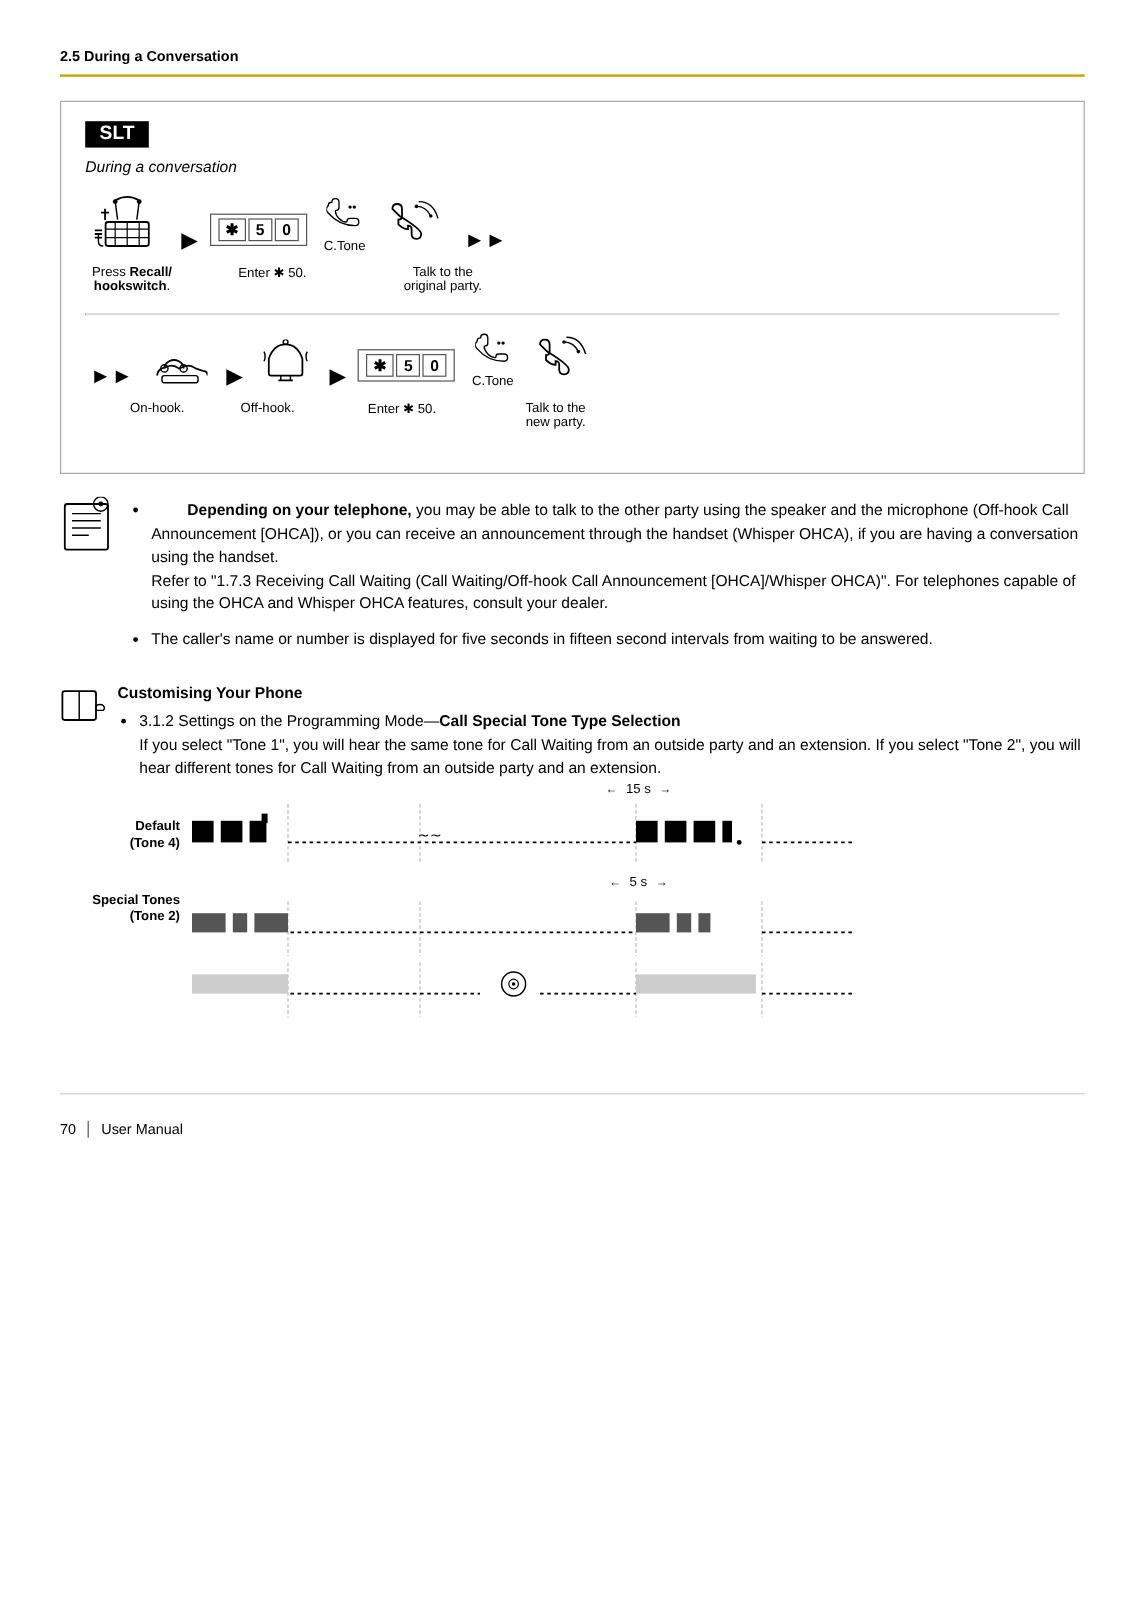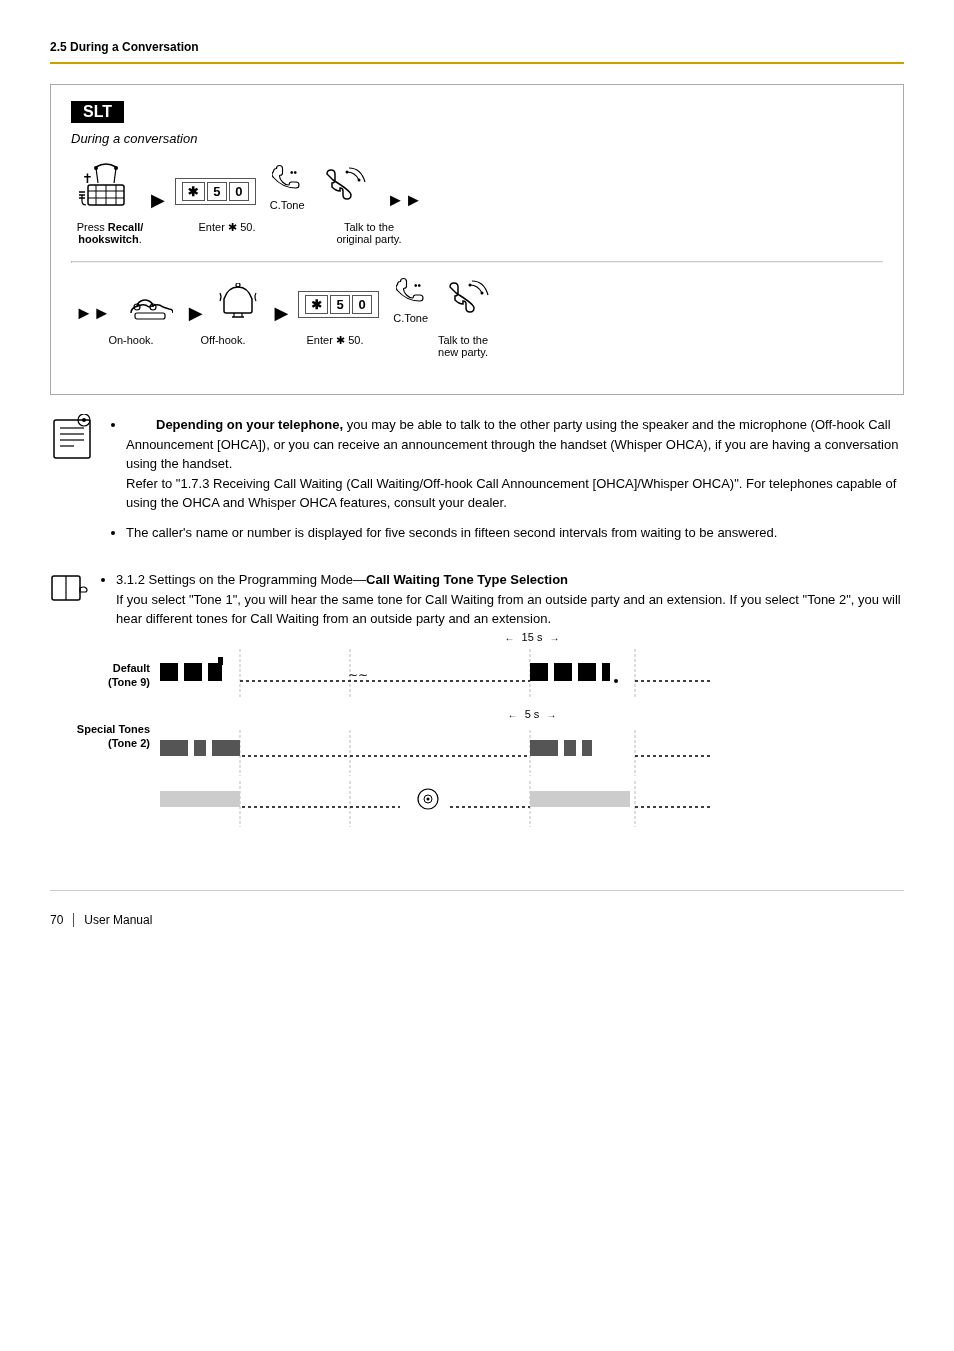--- a/index.html
+++ b/index.html
@@ -388,35 +388,38 @@
   <div class="customise-icon">
     <svg width="38" height="32" viewBox="0 0 38 32">
 
       <rect x="2" y="4" width="28" height="24" rx="2" fill="none" stroke="#000" stroke-width="1.5"></rect>
       <line x1="16" y1="4" x2="16" y2="28" stroke="#000" stroke-width="1.2"></line>
 
       <path d="M30 16 Q34 14 36 16 Q38 18 36 20 L30 20 Z" fill="none" stroke="#000" stroke-width="1.2"></path>
     </svg>
   </div>
   <div class="customise-content">
+    <div class="customise-title">
+      <span>Customising Your Phone</span>
+    </div>
     <ul>
       <li>
-        <span>3.1.2 Settings on the Programming Mode—</span><b>Call Waiting Tone Type Selection</b><br>
+        <span>3.1.2 Settings on the Programming Mode—</span><b>Call Special Tone Type Selection</b><br>
         <span>If you select "Tone 1", you will hear the same tone for Call Waiting from an outside party and an extension. If you select "Tone 2", you will hear different tones for Call Waiting from an outside party and an extension.</span>
       </li>
     </ul>
   </div>
 </div>
 
 <div class="tone-diagram">
 
   <div class="tone-row" style="margin-bottom:6px;">
     <div class="tone-label">
       <span style="white-space:pre-line;">Default
-(Tone 9)</span>
+(Tone 4)</span>
     </div>
     <div style="flex:1; position:relative;">
       
       <div style="font-size:11px; text-align:right; position:absolute; top:-18px; left:50%; transform:translateX(-50%); white-space:nowrap;">
         <span style="font-size:10px;">←</span>
         <span style="margin:0 4px;">15 s</span>
         <span style="font-size:10px;">→</span>
       </div>
       <svg width="550" height="50" viewBox="0 0 550 50">
 

